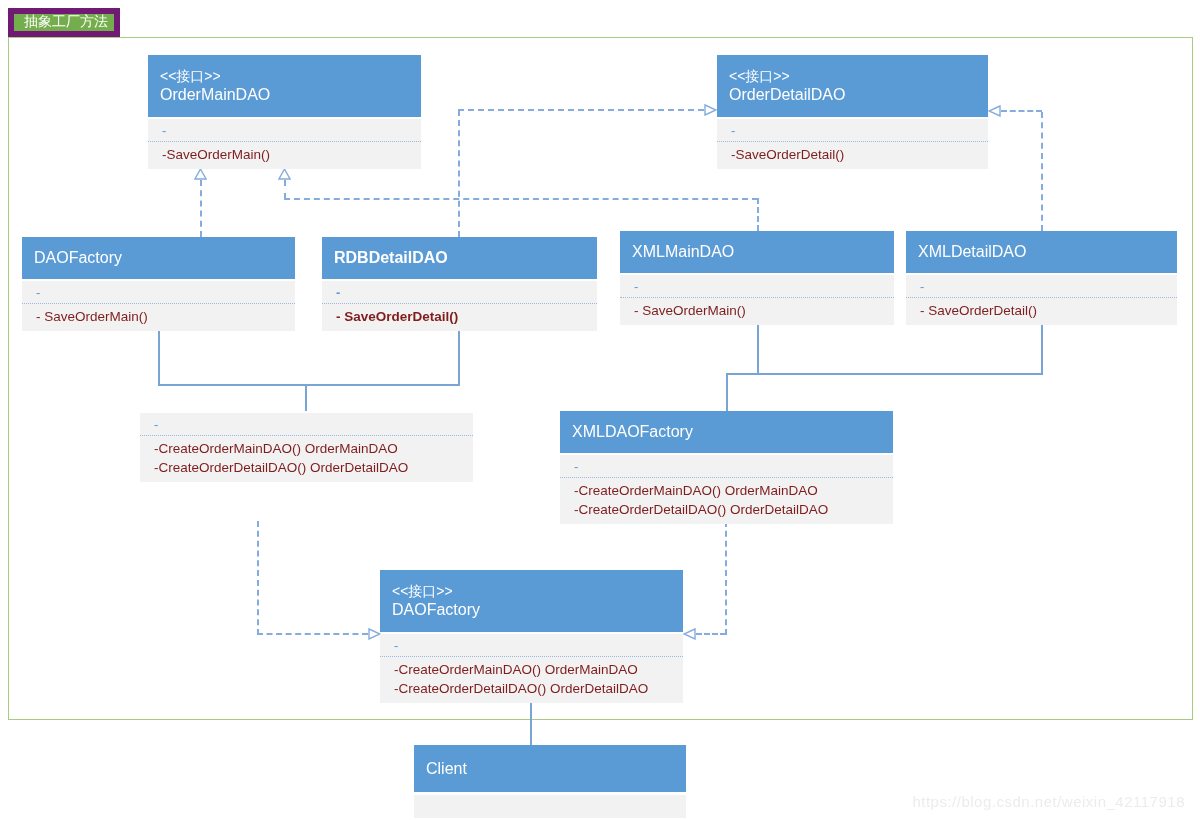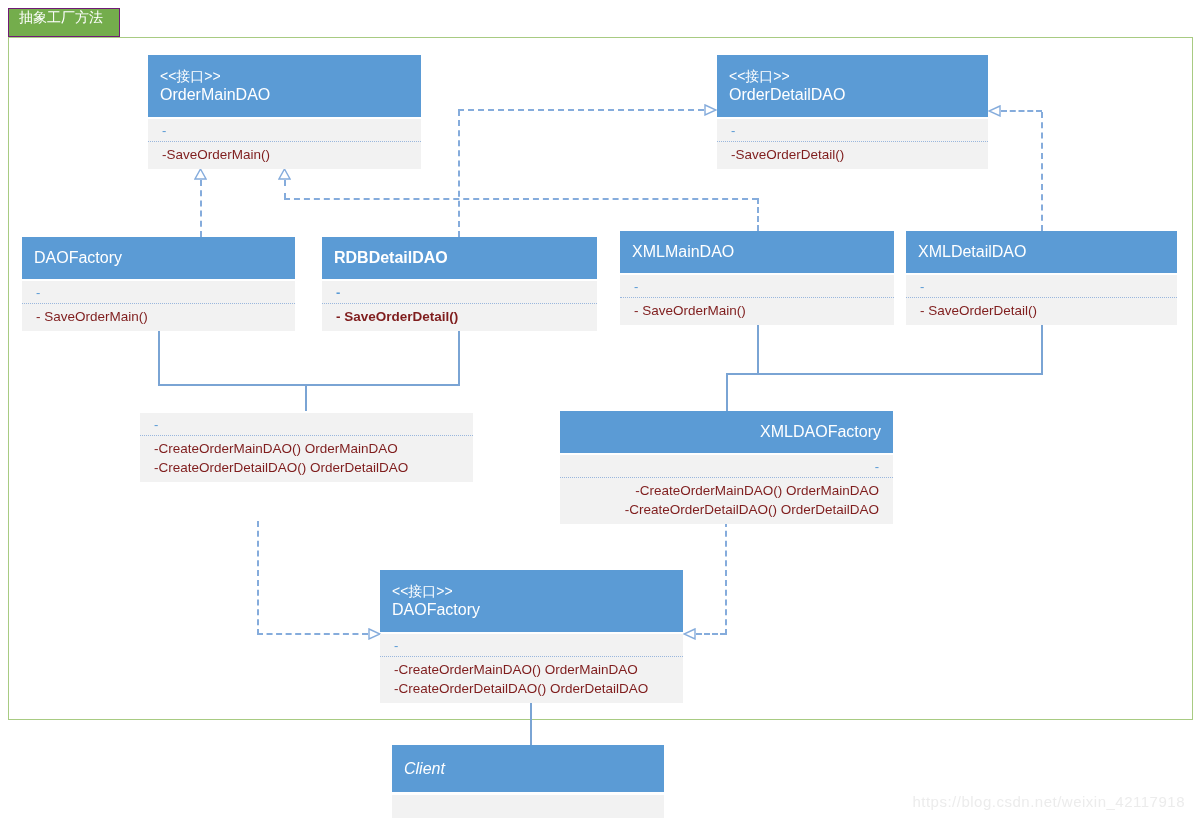--- a/index.html
+++ b/index.html
@@ -2,22 +2,22 @@
 <html><head>
 <meta charset="utf-8">
 <style>
   html,body{margin:0;padding:0;background:#fff;}
   #canvas{position:relative;width:1200px;height:820px;background:#fff;overflow:hidden;
           font-family:"Liberation Sans",sans-serif;}
   
   .frame{position:absolute;left:8px;top:37px;width:1183px;height:681px;
          border:1px solid #a8cb82;}
   .titletab{position:absolute;left:8px;top:8px;width:112px;height:29px;
-            background:#74ad4c;border:1px solid #701a75;color:#fff;font-size:14px;
-            display:flex;align-items:flex-start;padding-left:10px;box-sizing:border-box;}
+            background:#74ad4c;border:6px solid #701a75;color:#fff;font-size:14px;
+            display:flex;align-items:flex-end;padding-left:10px;box-sizing:border-box;}
   
   .box{position:absolute;box-sizing:border-box;}
   .hdr{background:#5b9bd5;color:#fff;padding:0 12px;display:flex;flex-direction:column;
        justify-content:center;box-sizing:border-box;}
   .h1{height:42px;}
   .h2{height:62px;}
   .hc{height:47px;}
   .stereo{font-size:14px;line-height:17px;}
   .cname{font-size:16px;line-height:20px;}
   .bdy{background:#f2f2f2;margin-top:2px;}
@@ -167,21 +167,21 @@
   <div class="box" style="left:140px;top:411px;width:333px;">
     <div class="bdy">
       <div class="attr">-</div>
       <div class="methods">
         <div>-CreateOrderMainDAO() OrderMainDAO</div>
         <div>-CreateOrderDetailDAO() OrderDetailDAO</div>
       </div>
     </div>
   </div>
 
-  <div class="box" style="left:560px;top:411px;width:333px;text-align:right;">
+  <div class="box" style="left:560px;top:411px;width:333px;">
     <div class="hdr h1">
       <span class="cname">XMLDAOFactory</span>
     </div>
     <div class="bdy">
       <div class="attr">-</div>
       <div class="methods">
         <div>-CreateOrderMainDAO() OrderMainDAO</div>
         <div>-CreateOrderDetailDAO() OrderDetailDAO</div>
       </div>
     </div>
@@ -194,21 +194,21 @@
     </div>
     <div class="bdy">
       <div class="attr">-</div>
       <div class="methods">
         <div>-CreateOrderMainDAO() OrderMainDAO</div>
         <div>-CreateOrderDetailDAO() OrderDetailDAO</div>
       </div>
     </div>
   </div>
 
-  <div class="box" style="left:392px;top:745px;width:272px;font-style:italic;">
+  <div class="box" style="left:414px;top:745px;width:272px;">
     <div class="hdr hc">
       <span class="cname">Client</span>
     </div>
     <div class="emptyrow"></div>
   </div>
 
   <div class="watermark">https://blog.csdn.net/weixin_42117918</div>
 </div>
 
 </body></html>

